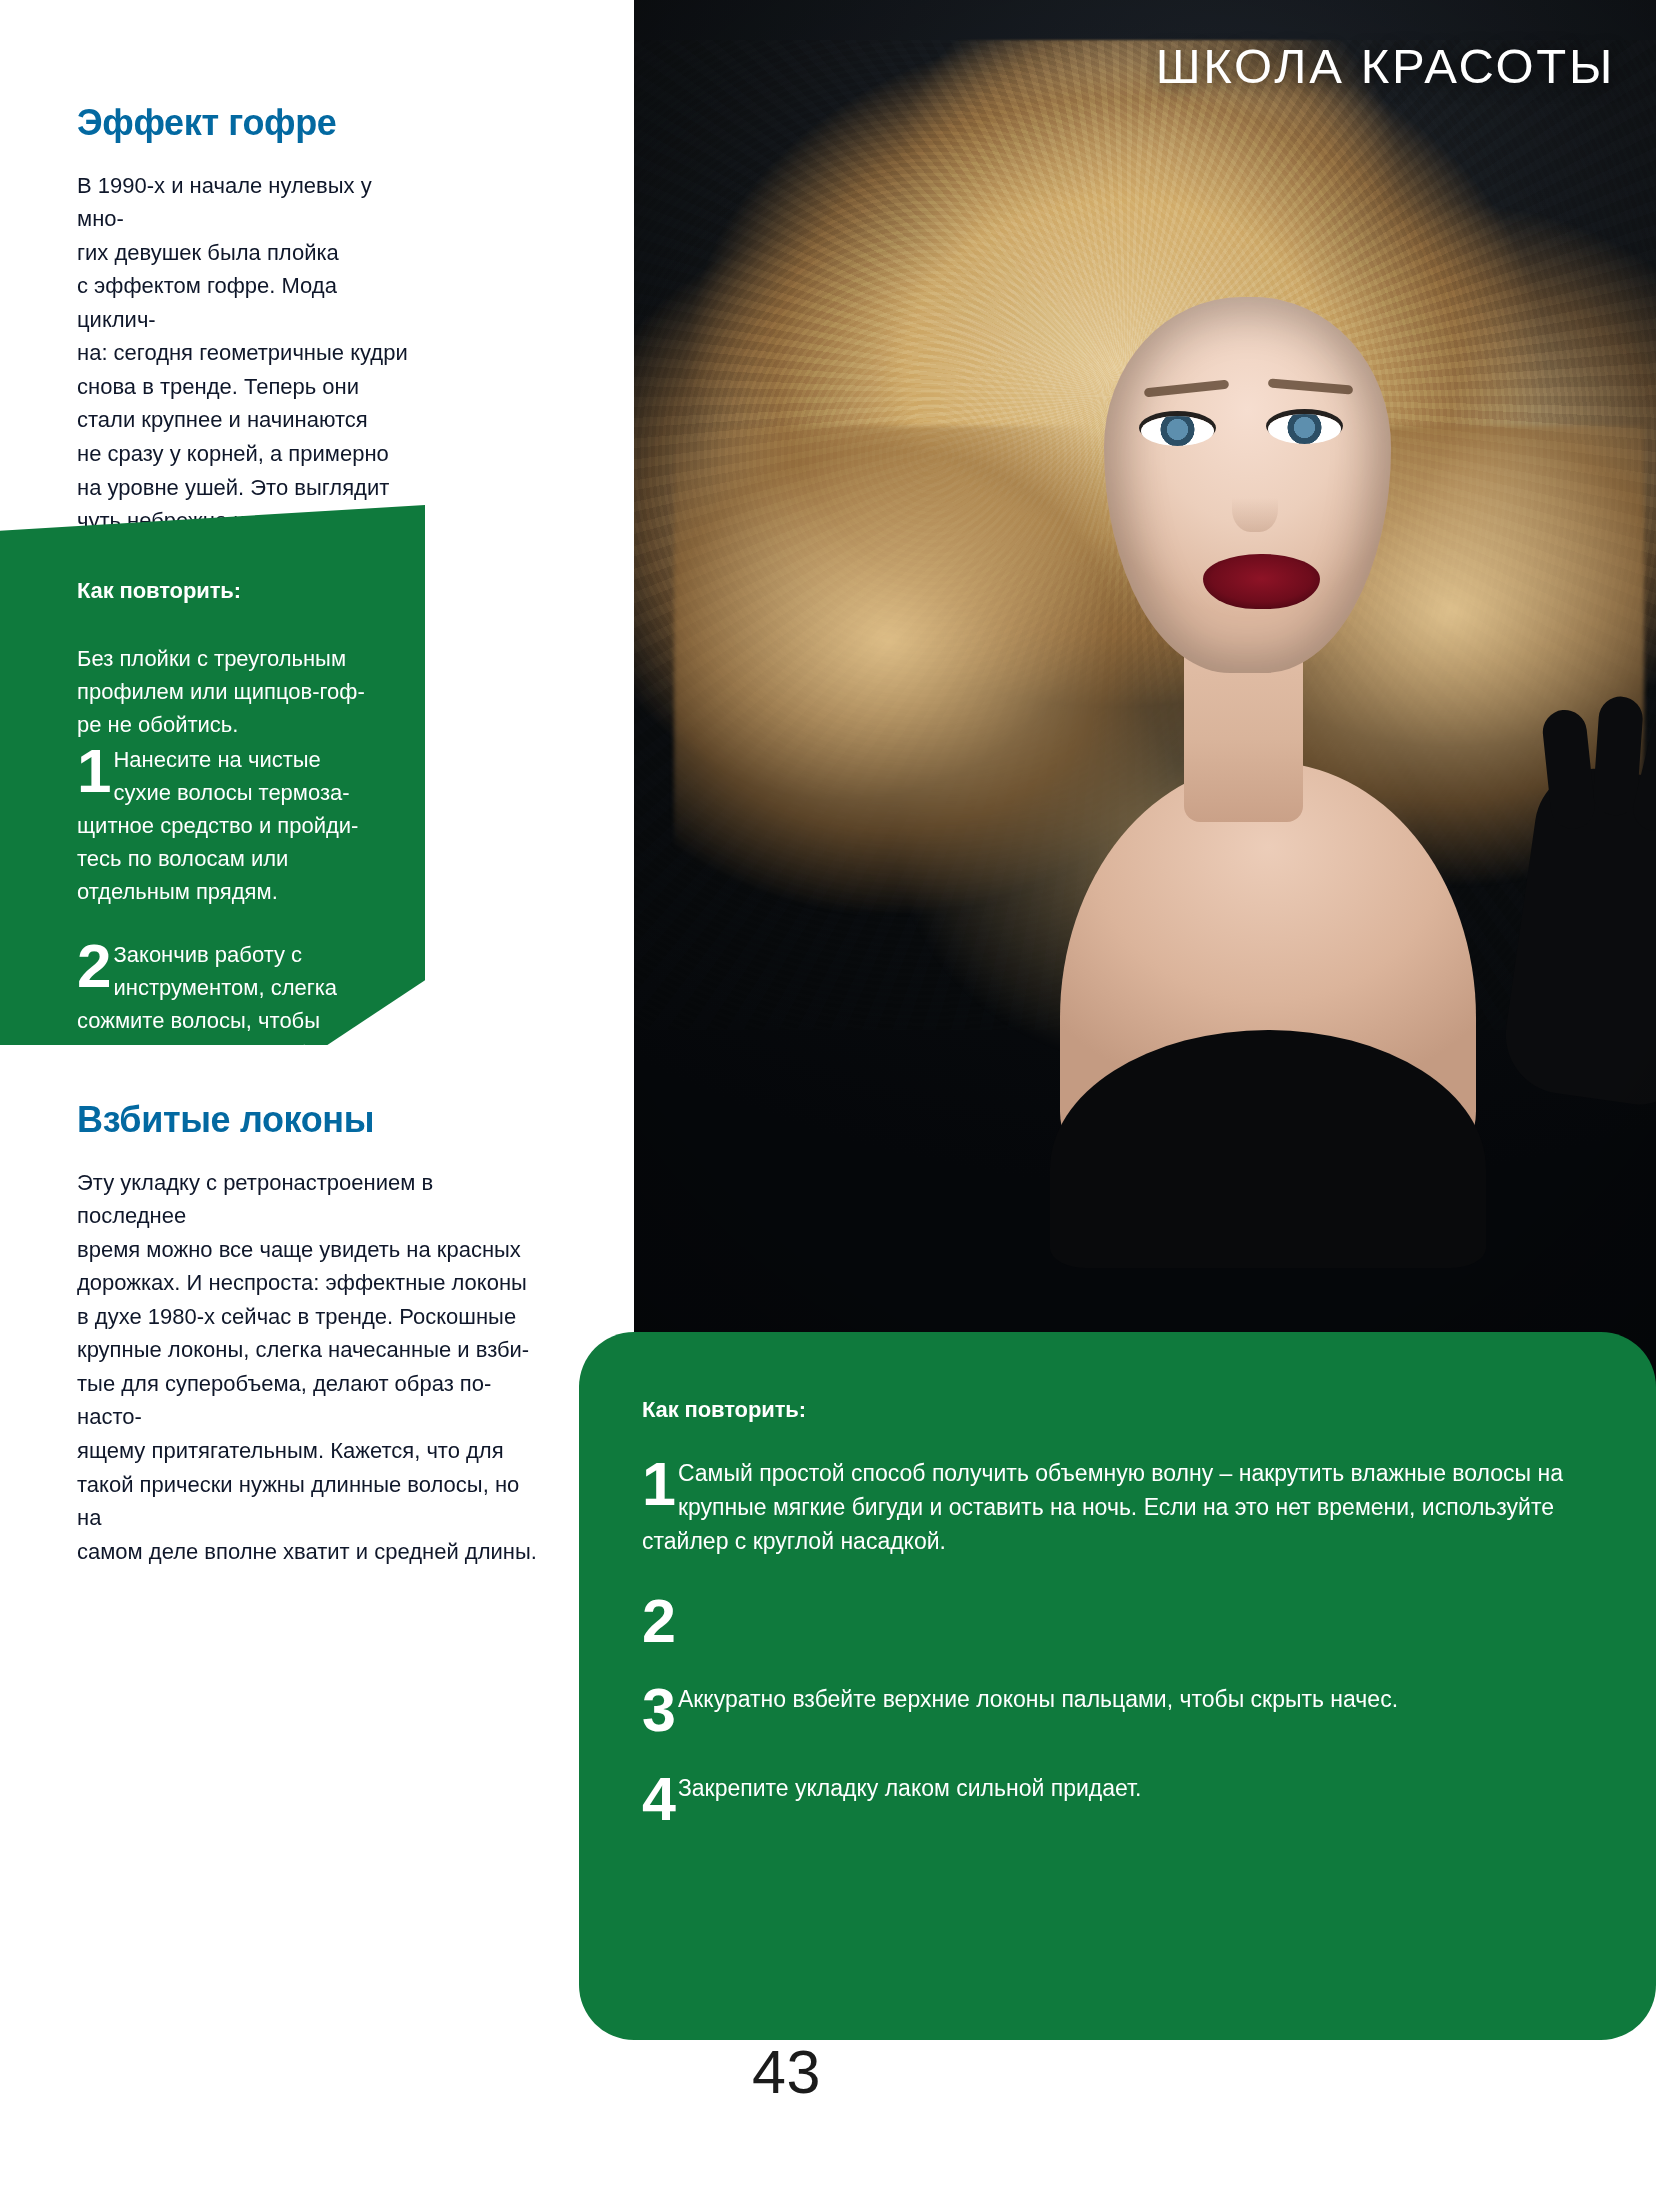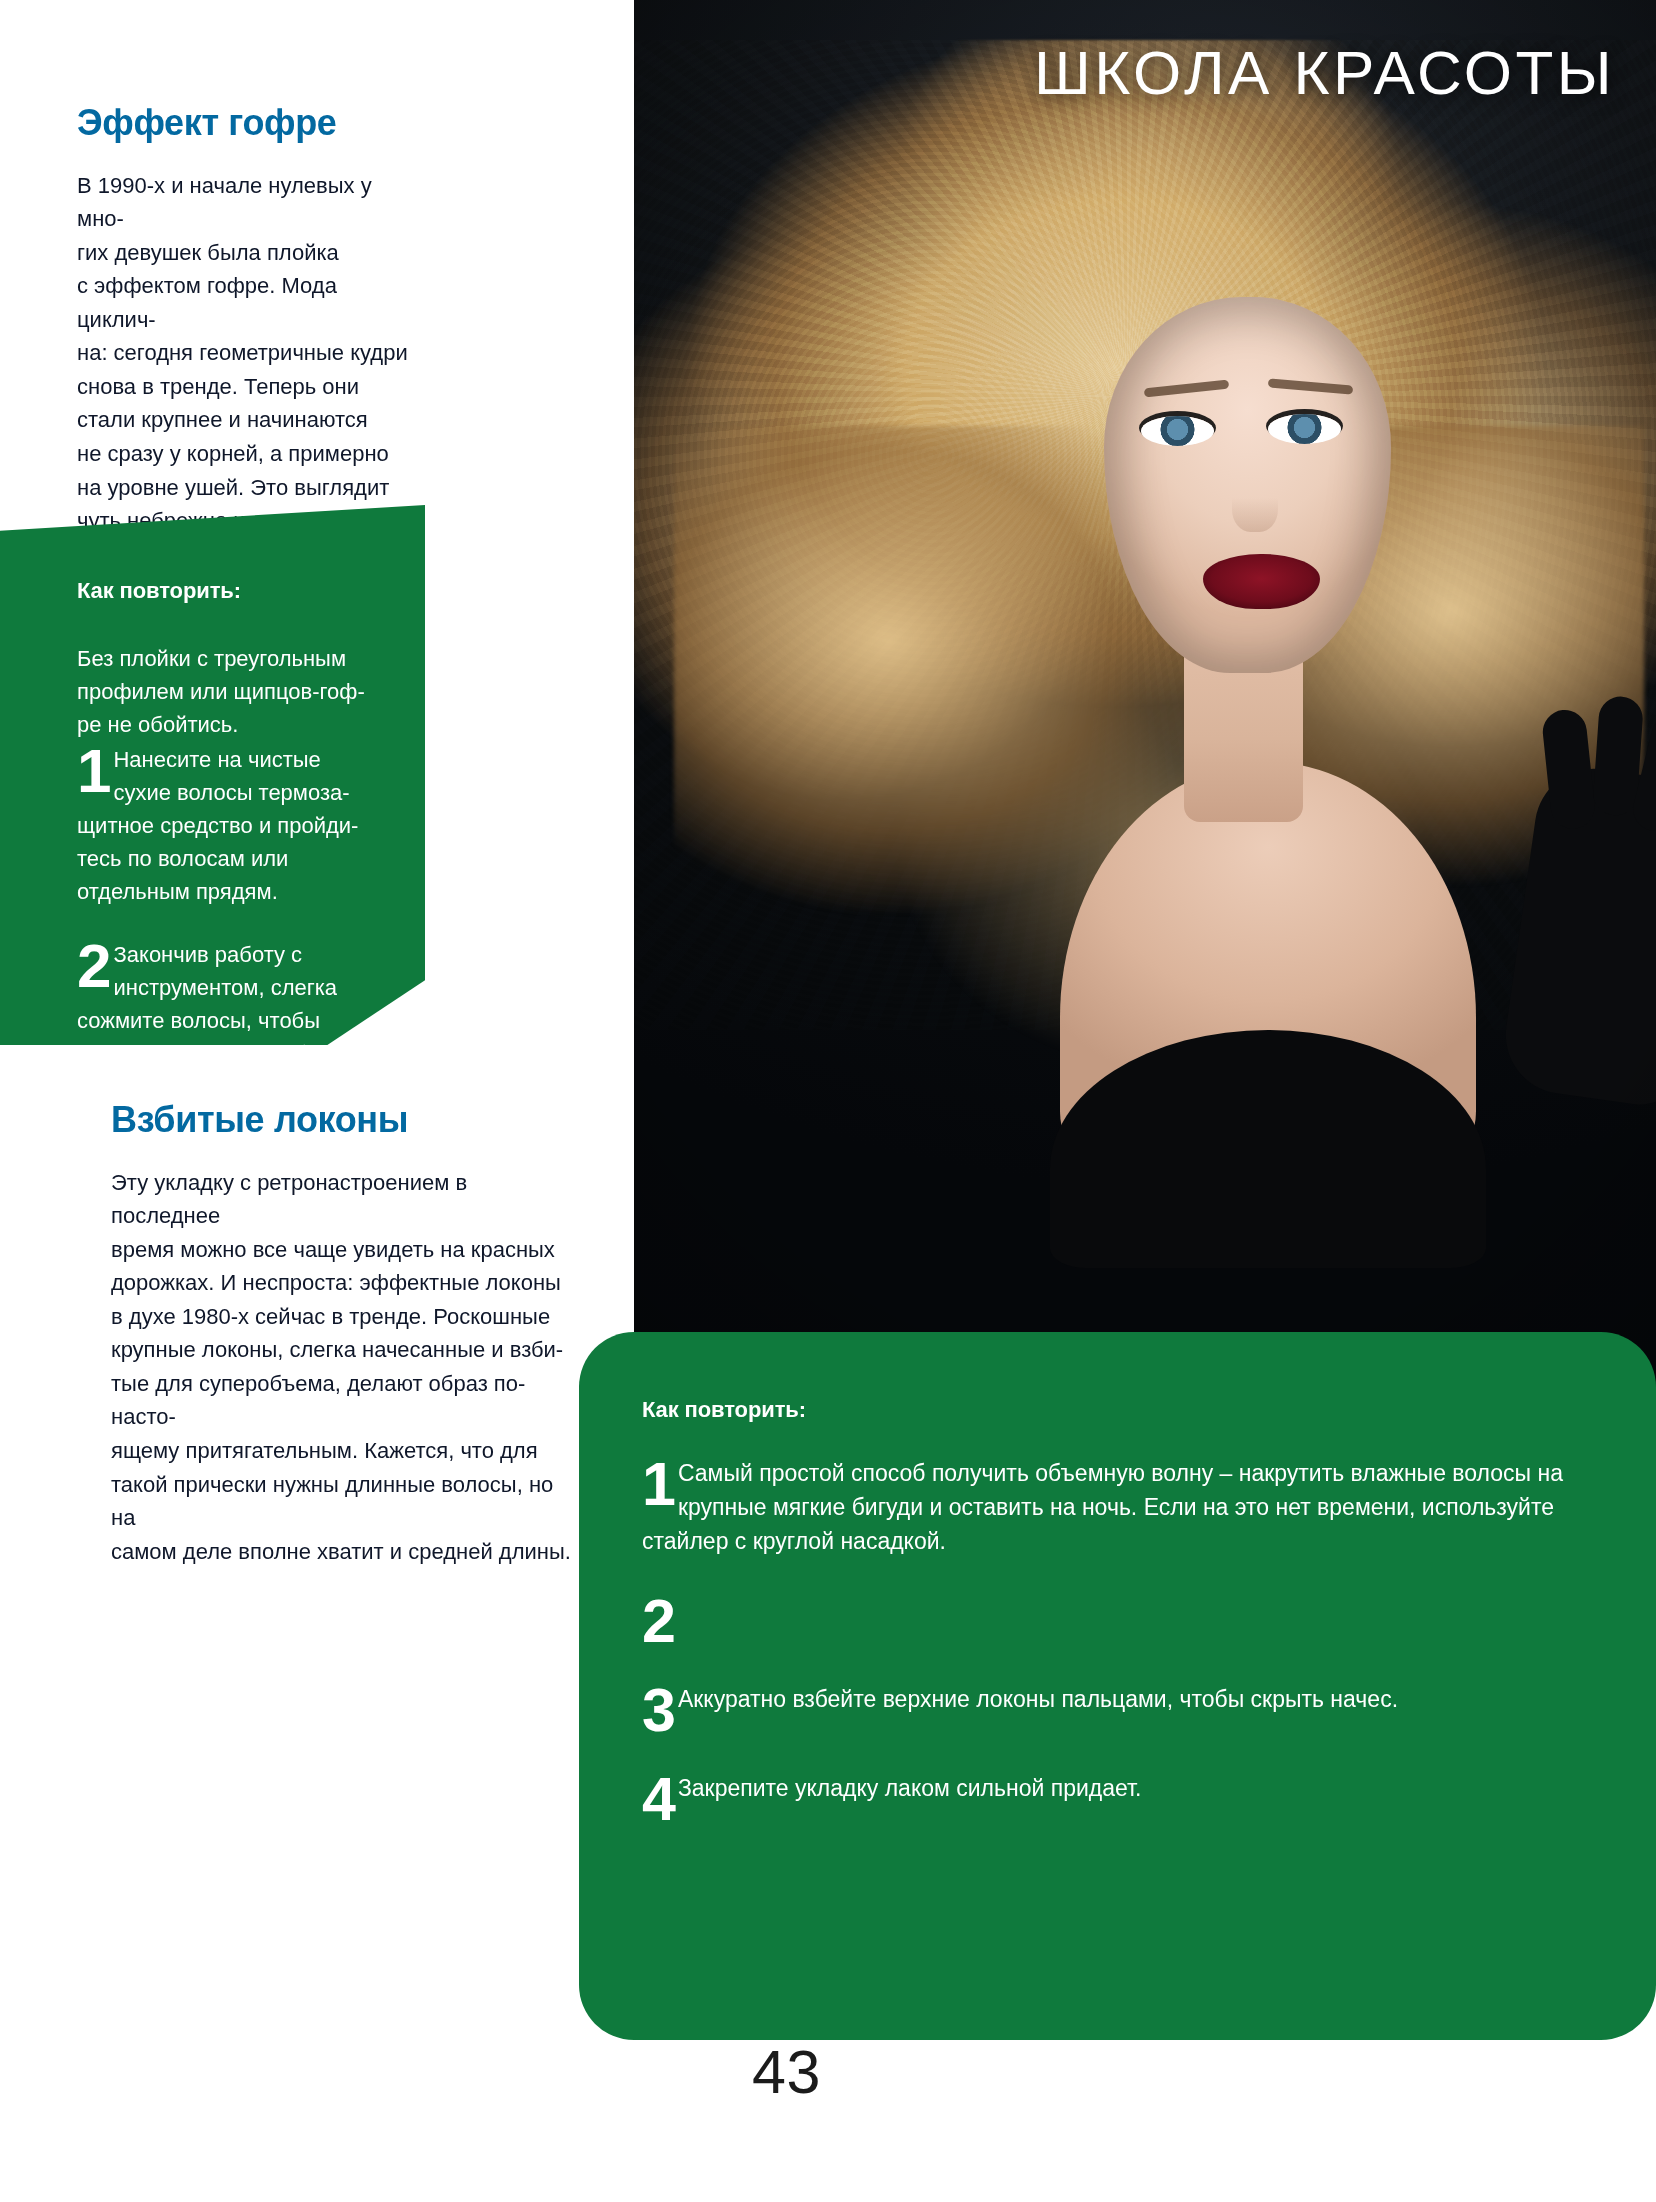--- a/index.html
+++ b/index.html
@@ -92,39 +92,39 @@
   .glove span:nth-child(2){left:51px;top:-75px;transform:rotate(-4deg);}
   .glove span:nth-child(3){left:99px;top:-65px;transform:rotate(6deg);}
   .vignette{
     position:absolute;inset:0;
     background:radial-gradient(120% 90% at 50% 45%, rgba(0,0,0,0) 45%, rgba(0,0,0,.55) 100%);
   }
   .photo-title{
     position:absolute;left:0;right:42px;top:42px;
     text-align:right;
     color:#ffffff;
-    font-size:62px;letter-spacing:.055em;font-weight:300;
+    font-size:49px;letter-spacing:.055em;font-weight:300;
     line-height:1;
     text-shadow:0 2px 18px rgba(0,0,0,.75);
     white-space:nowrap;
   }
 
   
   .article{position:absolute;color:#1b1b1b;}
   .art-title{
     font-size:36px;font-weight:700;letter-spacing:-.01em;color:#0369a1;
     margin:0 0 26px 0;line-height:1.1;
   }
   .art-body{
     font-size:22px;line-height:1.525;color:#0f172a;margin:0;
     white-space:pre-line;
   }
 
   #article-1{left:77px;top:103px;width:337px;}
-  #article-2{left:77px;top:1100px;width:465px;margin-left:34px;}
+  #article-2{left:77px;top:1100px;width:465px;}
 
   
   .green-left{
     position:absolute;left:-40px;top:505px;width:465px;height:540px;
     background:#0f7a3d;
     color:#ffffff;
     clip-path:polygon(0% 5.2%, 100% 0%, 100% 88%, 79% 100%, 0% 100%);
     border-radius:0 0 0 0;
   }
   .green-left .inner{padding:61px 59px 0 117px;}

